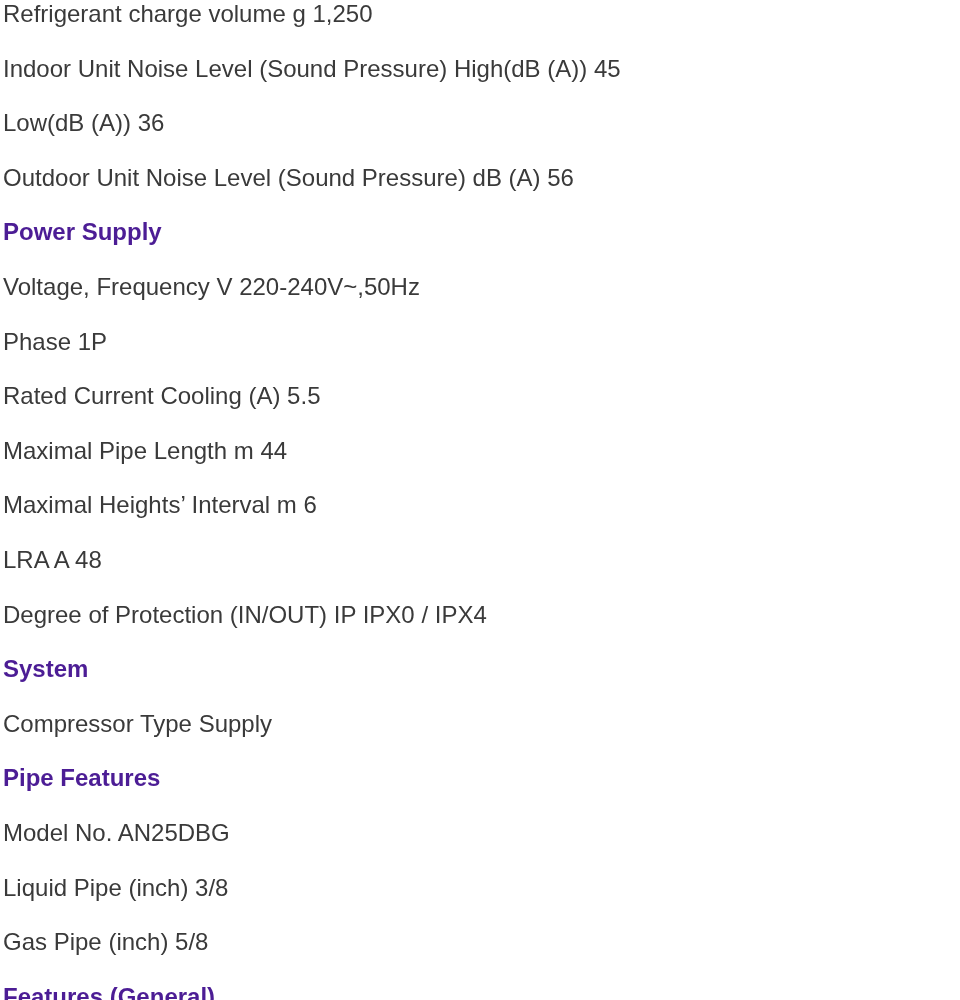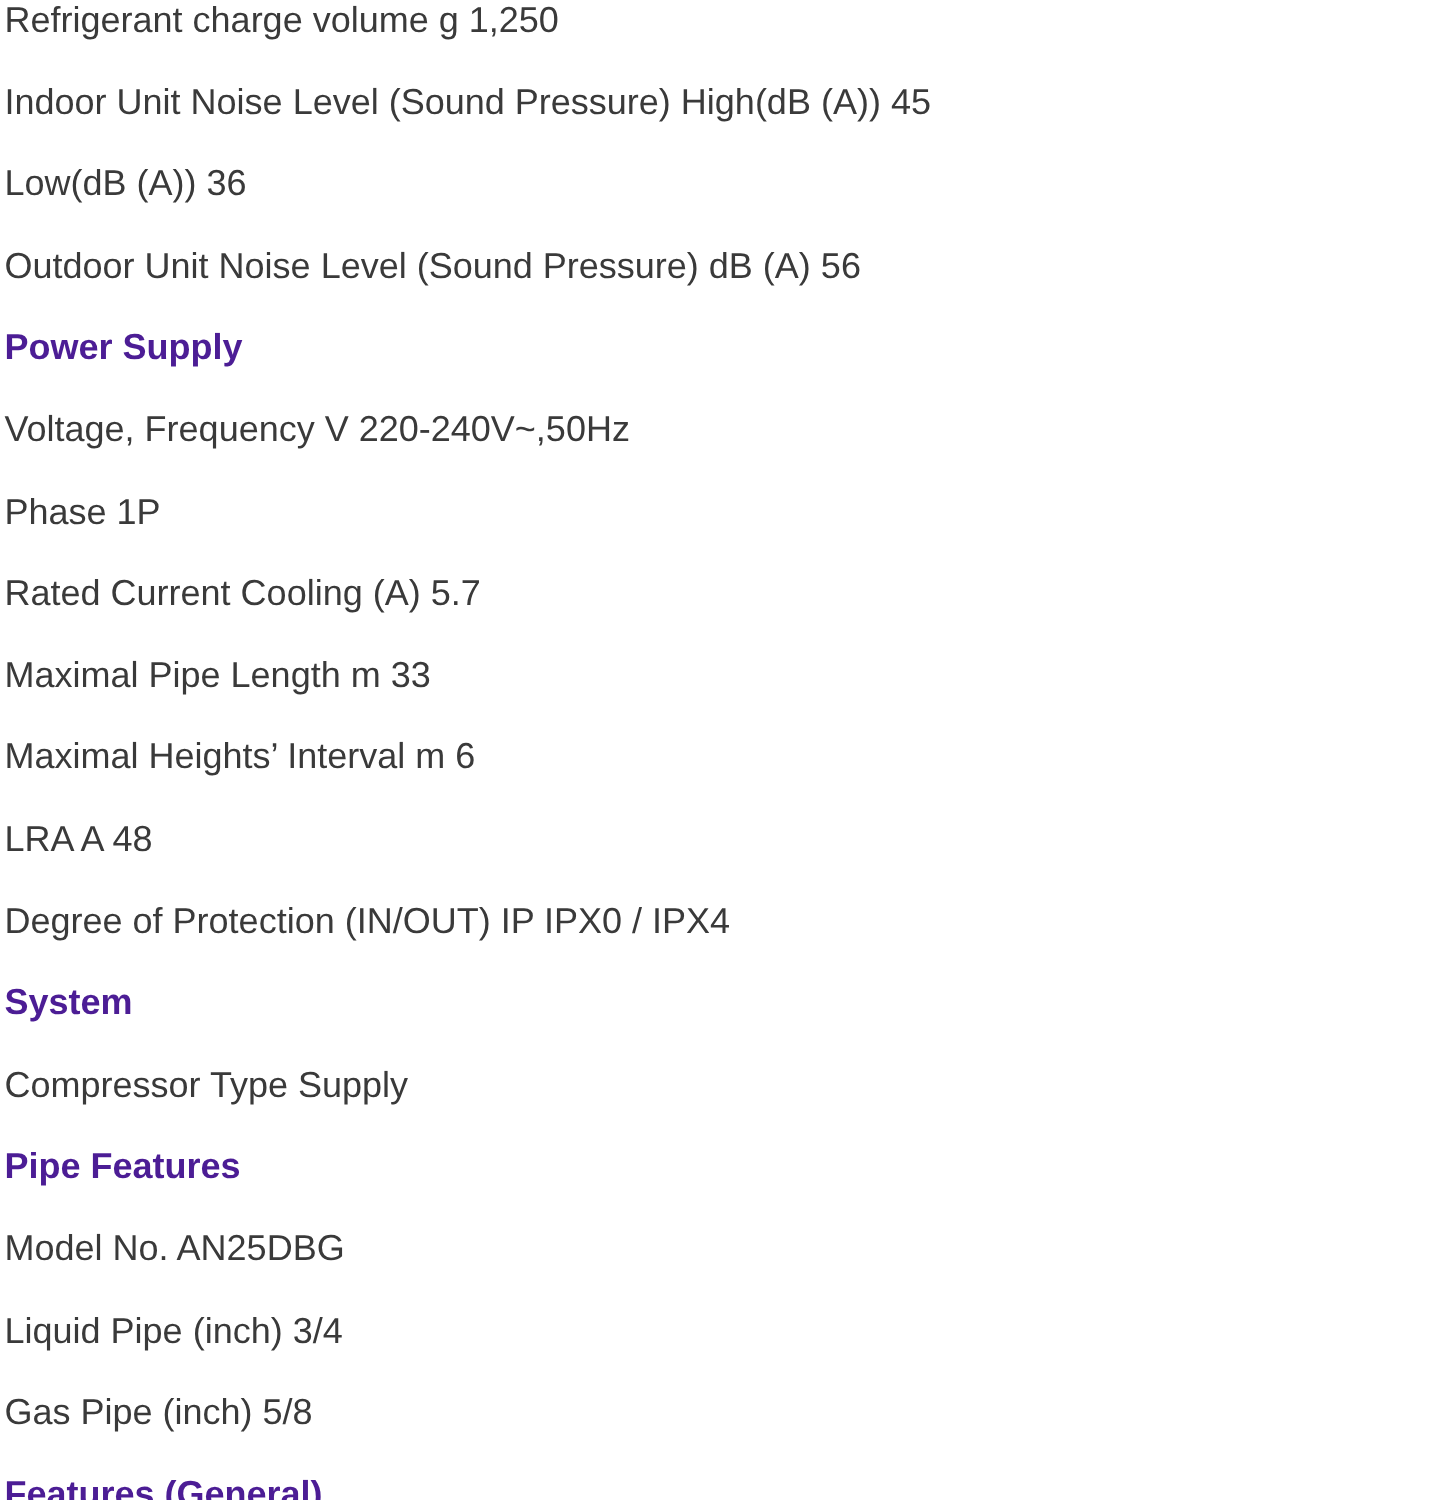--- a/index.html
+++ b/index.html
@@ -33,25 +33,25 @@
 <body>
 
 <div class="spec-page">
   <p class="spec-row">Refrigerant charge volume g 1,250</p>
   <p class="spec-row">Indoor Unit Noise Level (Sound Pressure) High(dB (A)) 45</p>
   <p class="spec-row">Low(dB (A)) 36</p>
   <p class="spec-row">Outdoor Unit Noise Level (Sound Pressure) dB (A) 56</p>
   <p class="spec-row spec-header">Power Supply</p>
   <p class="spec-row">Voltage, Frequency V 220-240V~,50Hz</p>
   <p class="spec-row">Phase 1P</p>
-  <p class="spec-row">Rated Current Cooling (A) 5.7</p>
-  <p class="spec-row">Maximal Pipe Length m 33</p>
+  <p class="spec-row">Rated Current Cooling (A) 5.5</p>
+  <p class="spec-row">Maximal Pipe Length m 44</p>
   <p class="spec-row">Maximal Heights’ Interval m 6</p>
   <p class="spec-row">LRA A 48</p>
   <p class="spec-row">Degree of Protection (IN/OUT) IP IPX0 / IPX4</p>
   <p class="spec-row spec-header">System</p>
   <p class="spec-row">Compressor Type Supply</p>
   <p class="spec-row spec-header">Pipe Features</p>
   <p class="spec-row">Model No. AN25DBG</p>
-  <p class="spec-row">Liquid Pipe (inch) 3/4</p>
+  <p class="spec-row">Liquid Pipe (inch) 3/8</p>
   <p class="spec-row">Gas Pipe (inch) 5/8</p>
   <p class="spec-row spec-header">Features (General)</p>
 </div>
 
 </body></html>

